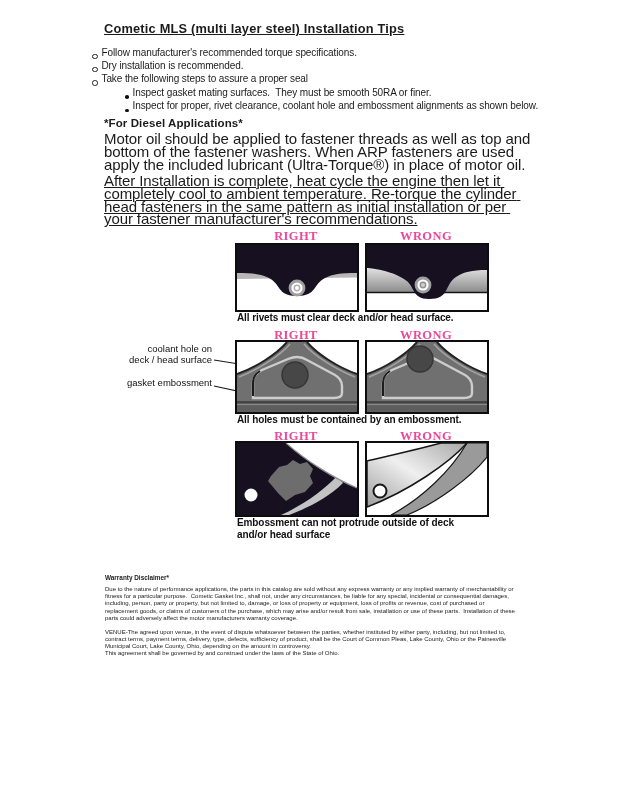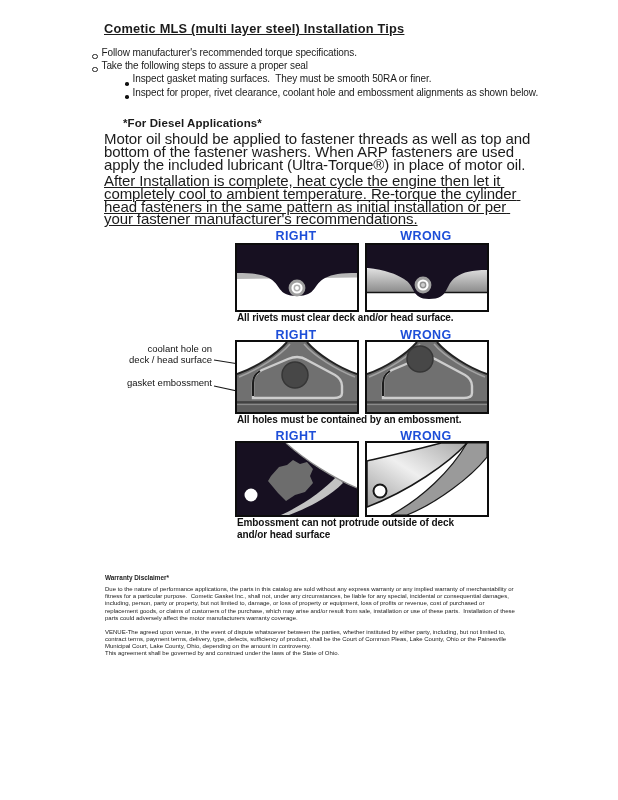--- a/index.html
+++ b/index.html
@@ -10,28 +10,28 @@
   
   .title{left:104px;top:21px;font-size:12.8px;font-weight:bold;text-decoration:underline;letter-spacing:.2px;}
   .bullets{left:92px;top:46px;font-size:10px;letter-spacing:-.1px;}
   .b{display:flex;align-items:flex-end;line-height:13.2px;white-space:pre-wrap;}
   .b.sub{margin-left:33px;}
   .dot{width:3.5px;height:3.5px;border-radius:50%;margin:4.6px 4px 0 0;flex:none;}
   .dot.o{border:1px solid #232323;}
   .dot.f{background:#111;margin-top:5px;}
 
   
-  .diesel-h{left:104px;top:117px;font-size:11.5px;font-weight:bold;letter-spacing:.1px;margin-left:19px;}
+  .diesel-h{left:104px;top:117px;font-size:11.5px;font-weight:bold;letter-spacing:.1px;}
   .para{left:104px;font-size:15px;line-height:12.8px;letter-spacing:-.1px;white-space:pre-wrap;}
   .p1{top:133px;width:438px;}
   .p2{top:175px;width:428px;text-decoration:underline;}
   .p3{top:213px;width:440px;}
 
   
-  .dhead{width:120px;text-align:center;font-size:12.5px;font-weight:bold;letter-spacing:.4px;color:#1d4ed8;}
+  .dhead{width:120px;text-align:center;font-size:12.5px;font-weight:bold;letter-spacing:.4px;color:#ec4899;font-family:Liberation Serif, serif;}
   .dbox{width:120px;border:2px solid #0d0d0d;background:#fff;line-height:0;}
   .dbox svg{display:block;}
   .cap{left:237px;font-size:10px;font-weight:bold;letter-spacing:-.1px;color:#111;line-height:11.5px;}
   .lbl{font-size:9.5px;text-align:right;line-height:10.5px;color:#111;}
   .leader{pointer-events:none;}
 
   
   .warranty{left:105px;top:574px;width:412px;font-size:6px;line-height:7.2px;color:#222;}
   .warranty h3{margin:0 0 5px 0;font-size:6.4px;line-height:7px;}
   .warranty p{margin:0 0 6.5px 0;white-space:pre-wrap;}
@@ -41,20 +41,21 @@
 </style>
 </head>
 <body>
 
 <div class="page">
 
   <div class="abs title">Cometic MLS (multi layer steel) Installation Tips</div>
 
   <div class="abs bullets">
     <div class="b"><span class="dot o"></span><span>Follow manufacturer's recommended torque specifications.</span></div>
+    <div class="b"><span class="dot o"></span><span>Dry installation is recommended.</span></div>
     <div class="b"><span class="dot o"></span><span>Take the following steps to assure a proper seal</span></div>
     <div class="b sub"><span class="dot f"></span><span>Inspect gasket mating surfaces.  They must be smooth 50RA or finer.</span></div>
     <div class="b sub"><span class="dot f"></span><span>Inspect for proper, rivet clearance, coolant hole and embossment alignments as shown below.</span></div>
   </div>
 
   <div class="abs diesel-h">*For Diesel Applications*</div>
   <div class="abs para p1">Motor oil should be applied to fastener threads as well as top and bottom of the fastener washers. When ARP fasteners are used apply the included lubricant (Ultra-Torque®) in place of motor oil.</div>
   <div class="abs para p2">After Installation is complete, heat cycle the engine then let it completely cool to ambient temperature. Re-torque the cylinder head fasteners in the same pattern as initial installation or per your fastener manufacturer's recommendations.</div>
 
   <div class="abs dhead" style="left:236px;top:229px;">RIGHT</div>

